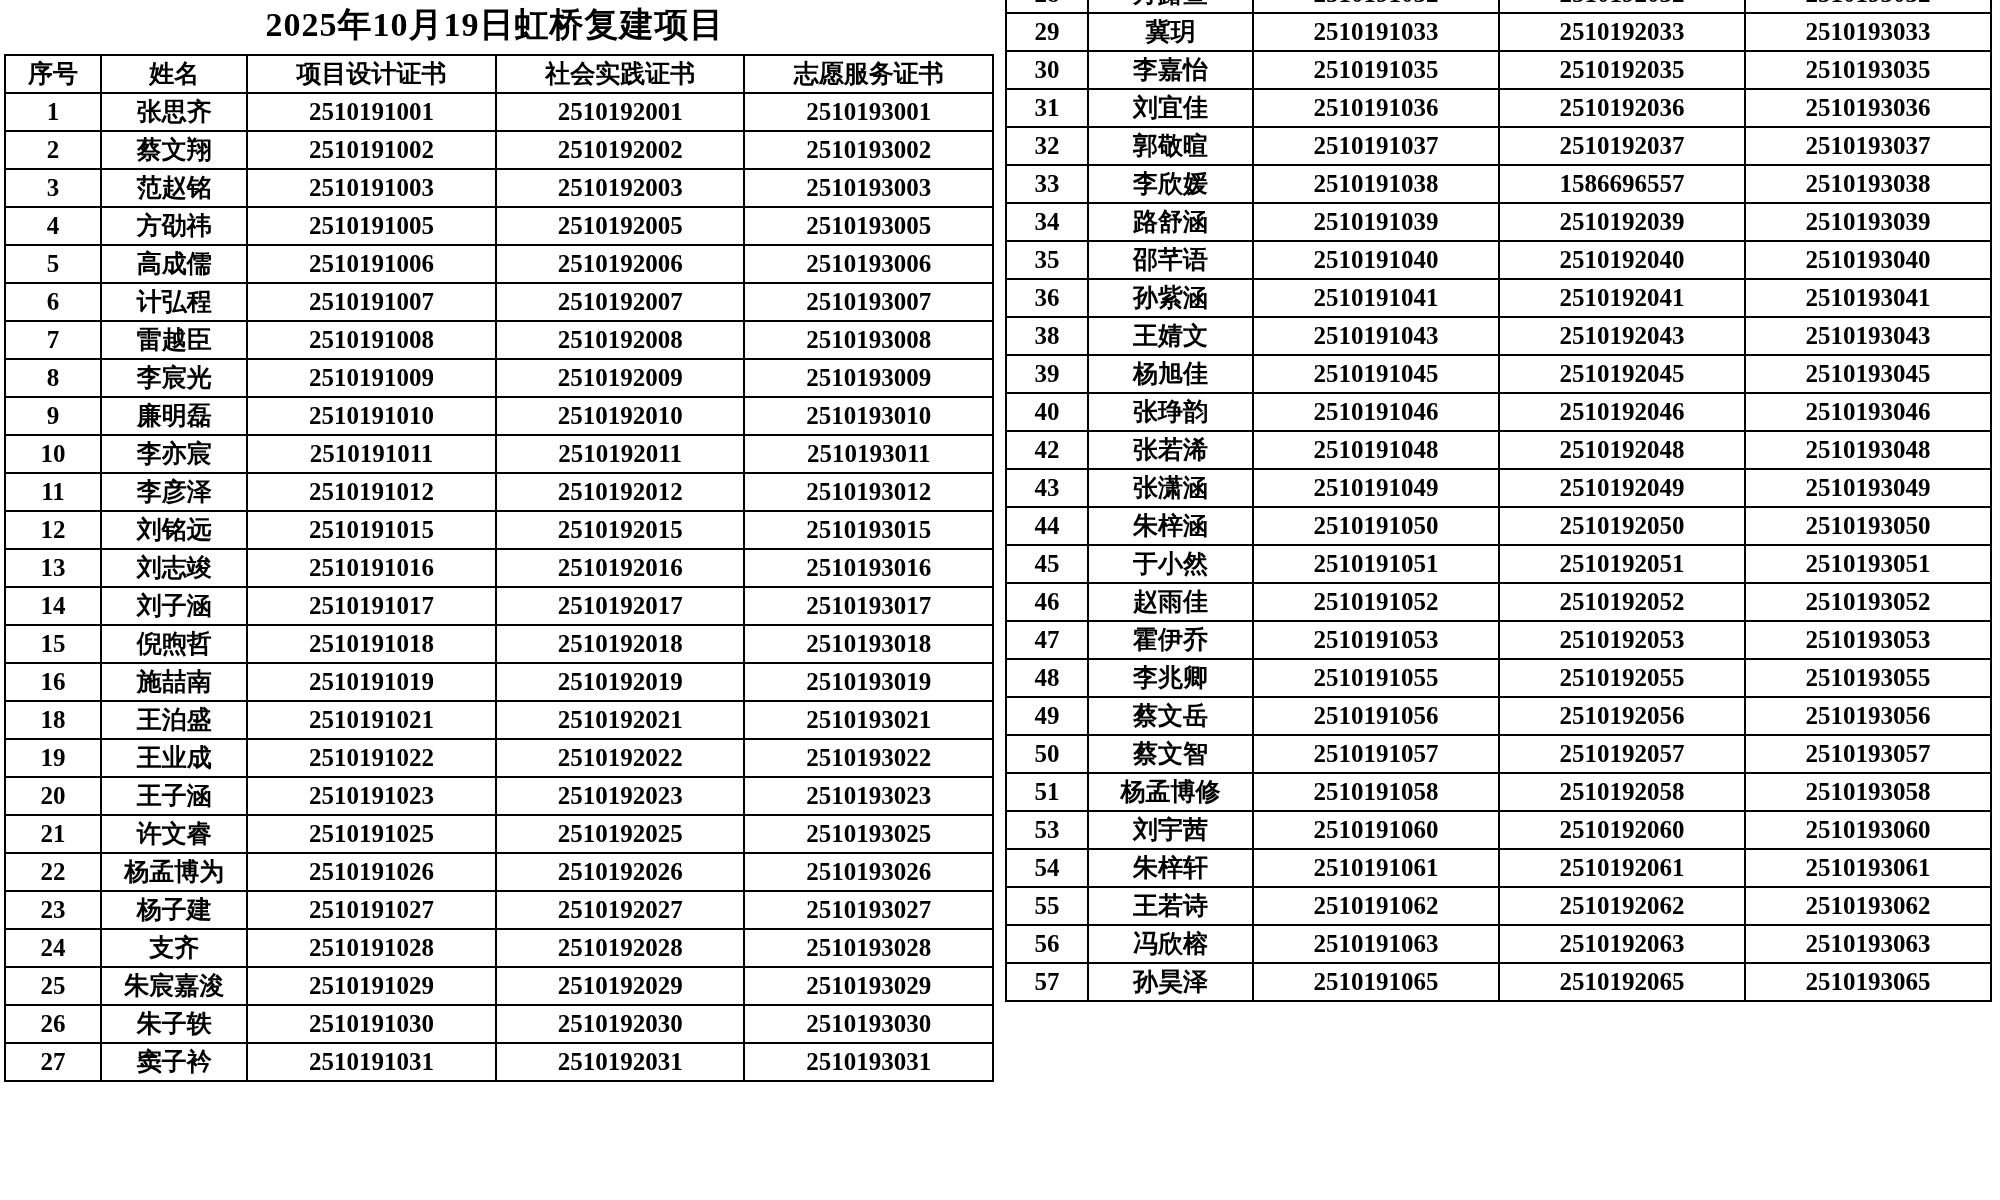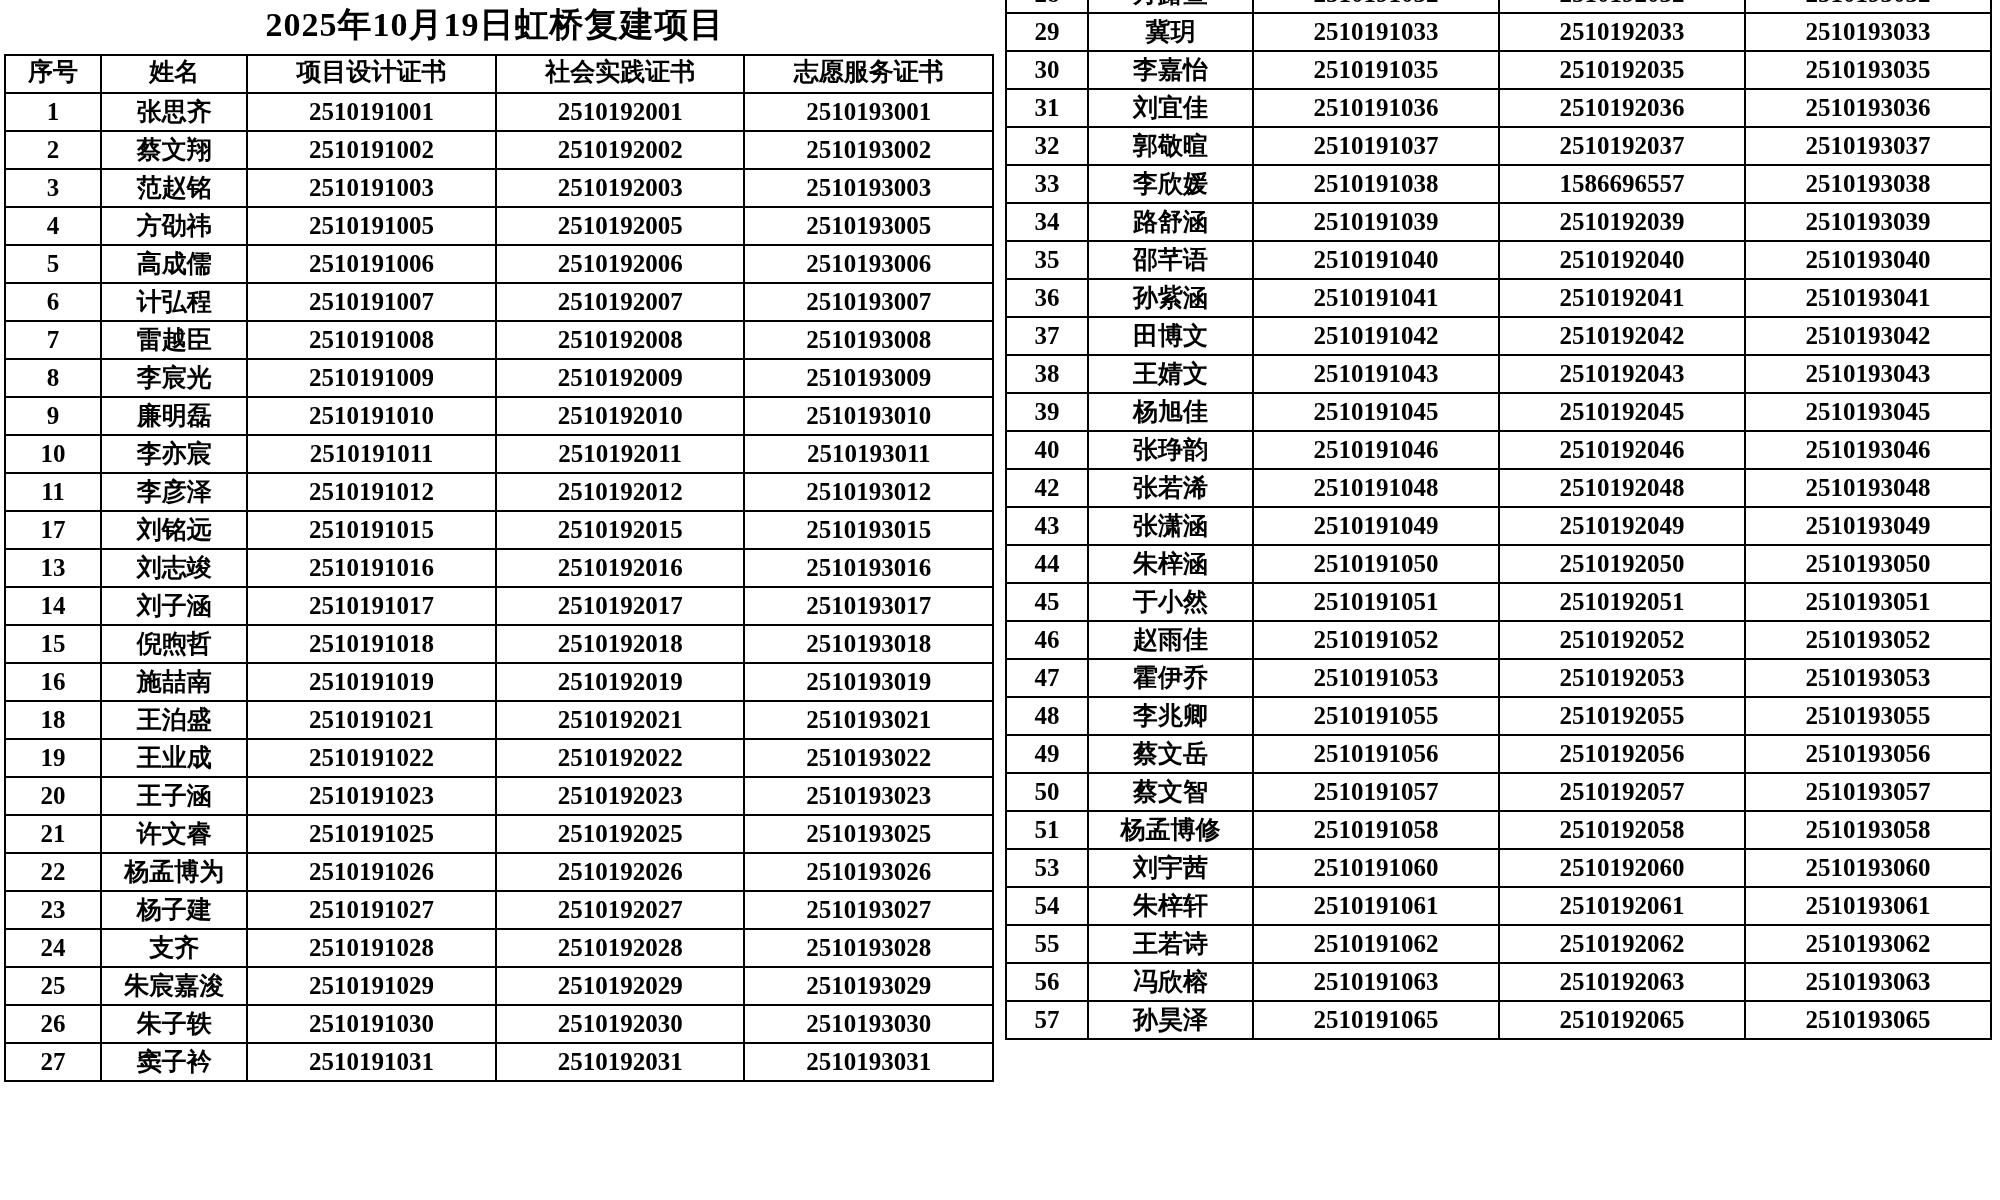--- a/index.html
+++ b/index.html
@@ -45,21 +45,20 @@
     font-size: 25px;
     font-weight: bold;
     padding: 0;
     height: 36px;
     line-height: 34px;
     white-space: nowrap;
     overflow: hidden;
   }
   table.grid th {
     font-size: 25px;
-    font-family: Liberation Mono, monospace;
   }
   
   .left-table { width: 990px; margin-left: 4px; }
   .left-table col.c-idx  { width: 92px; }
   .left-table col.c-name { width: 140px; }
   .left-table col.c-cert { width: 238px; }
 
   
   .right-panel {
     position: absolute;
@@ -174,21 +173,21 @@
             <td class="num">2510193011</td>
           </tr>
           <tr>
             <td class="idx">11</td>
             <td>李彦泽</td>
             <td class="num">2510191012</td>
             <td class="num">2510192012</td>
             <td class="num">2510193012</td>
           </tr>
           <tr>
-            <td class="idx">17</td>
+            <td class="idx">12</td>
             <td>刘铭远</td>
             <td class="num">2510191015</td>
             <td class="num">2510192015</td>
             <td class="num">2510193015</td>
           </tr>
           <tr>
             <td class="idx">13</td>
             <td>刘志竣</td>
             <td class="num">2510191016</td>
             <td class="num">2510192016</td>
@@ -356,27 +355,20 @@
             <td class="num">2510193040</td>
           </tr>
           <tr>
             <td class="idx">36</td>
             <td>孙紫涵</td>
             <td class="num">2510191041</td>
             <td class="num">2510192041</td>
             <td class="num">2510193041</td>
           </tr>
           <tr>
-            <td class="idx">37</td>
-            <td>田博文</td>
-            <td class="num">2510191042</td>
-            <td class="num">2510192042</td>
-            <td class="num">2510193042</td>
-          </tr>
-          <tr>
             <td class="idx">38</td>
             <td>王婧文</td>
             <td class="num">2510191043</td>
             <td class="num">2510192043</td>
             <td class="num">2510193043</td>
           </tr>
           <tr>
             <td class="idx">39</td>
             <td>杨旭佳</td>
             <td class="num">2510191045</td>

